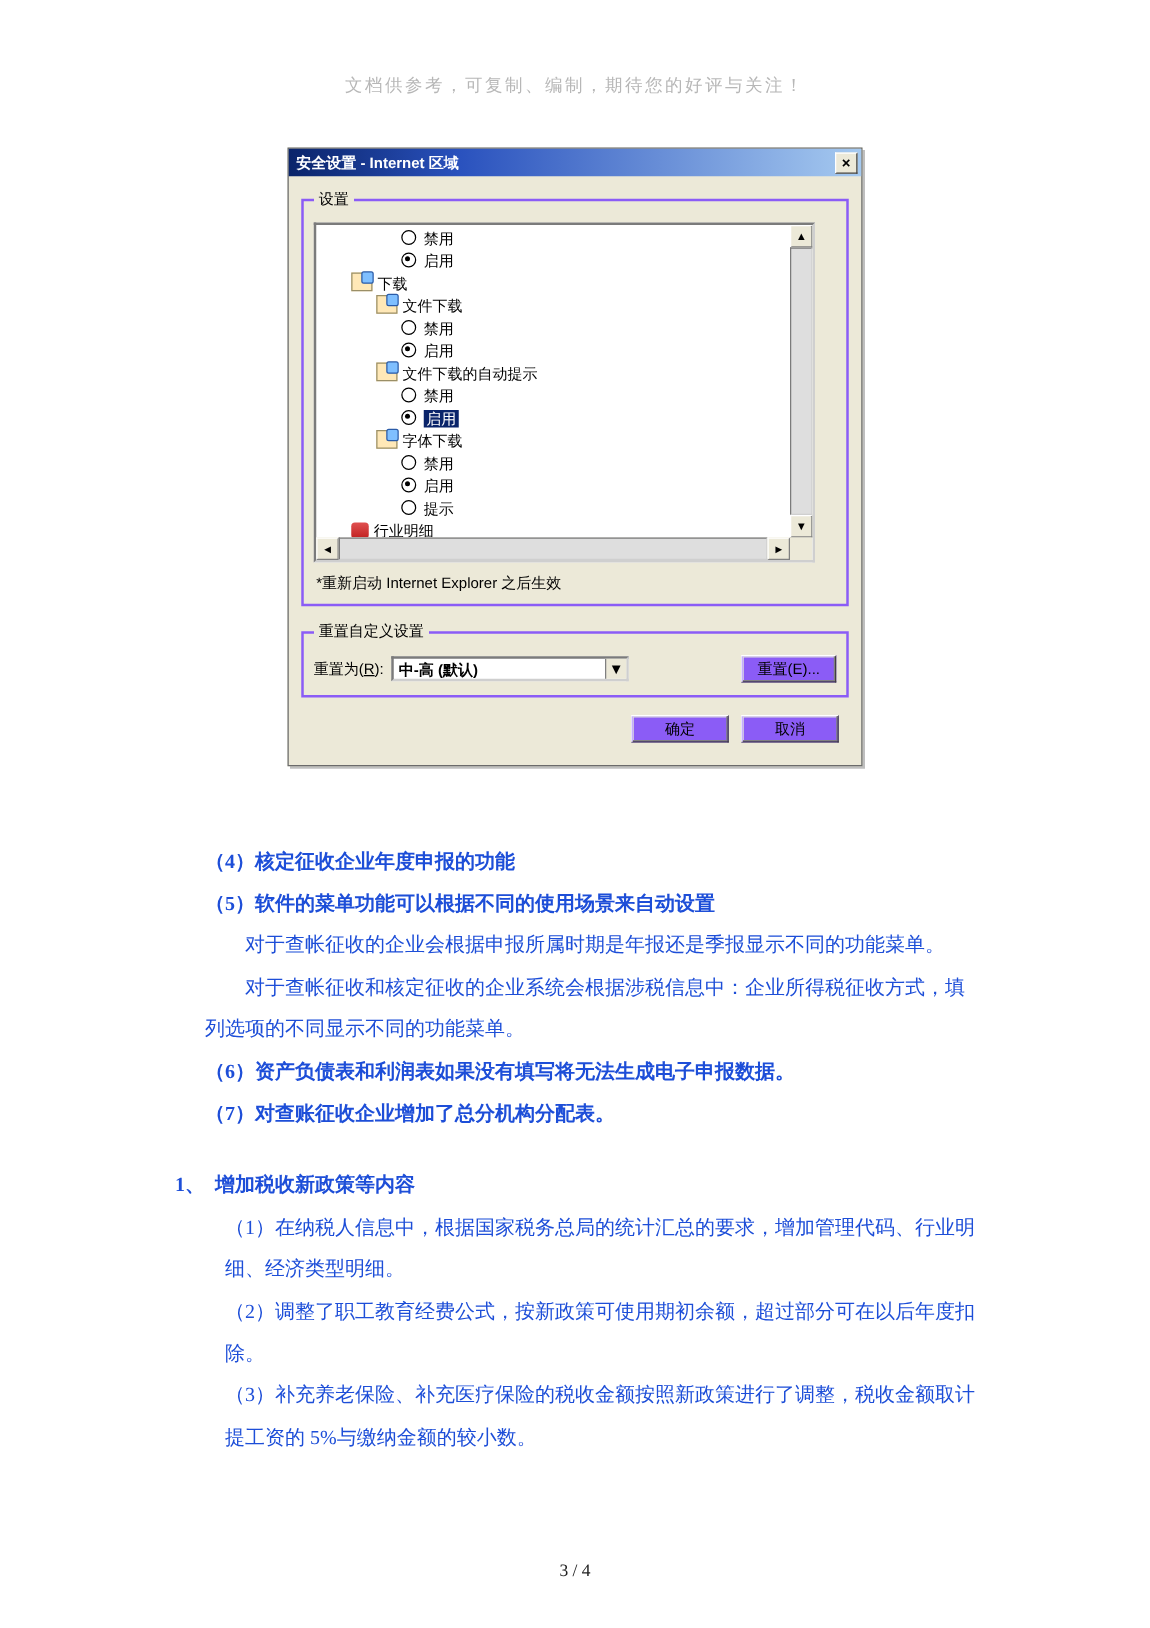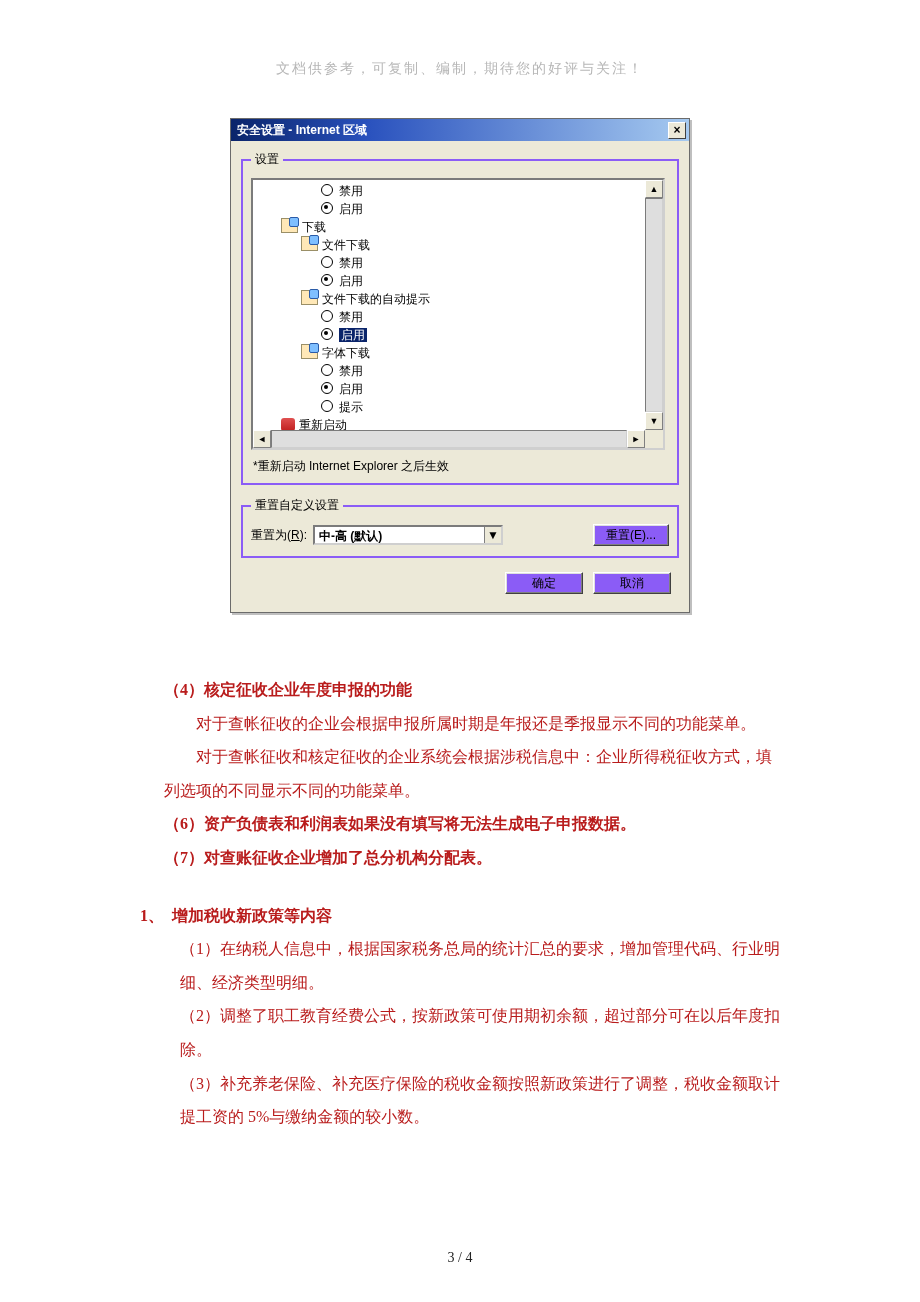--- a/index.html
+++ b/index.html
@@ -66,21 +66,21 @@
   fieldset.group > legend {
     padding: 0 4px;
   }
   
   .tree-outer {
     background: #fff;
     border: 2px inset #cfcfcf;
     position: relative;
     height: 268px;
     overflow: hidden;
-    margin: 4px 4px 6px 0;
+    margin: 4px 17px 6px 0;
     padding-left: 20px;
   }
   .tree-scroll {
     position: absolute;
     left: 0; top: 0;
     right: 18px;
     bottom: 18px;
     overflow: hidden;
     padding: 2px 0 0 28px;
     line-height: 18px;
@@ -162,21 +162,21 @@
     gap:10px;
     padding:14px 8px 0 0;
   }
 
   
   .doc {
     width: 640px;
     margin: 16px auto;
     font-size: 16px;
     line-height: 2.1;
-    color:#b91c1c;
+    color:#1d4ed8;
   }
   .doc .indent1 { padding-left: 1.5em; }
   .doc .indent2 { padding-left: 2.5em; }
   .doc .para-indent { text-indent: 2em; padding-left: 1.5em;}
   .doc .bold { font-weight: bold; }
   .doc .section-num { padding-right: .5em; }
   .page-footer {
     position: absolute;
     bottom: 36px;
     width: 100%;
@@ -208,21 +208,21 @@
           <div class="node lv2"><span class="cat-icon"></span><span>文件下载</span></div>
           <div class="node lv3"><span class="radio"></span><span>禁用</span></div>
           <div class="node lv3"><span class="radio on"></span><span>启用</span></div>
           <div class="node lv2"><span class="cat-icon"></span><span>文件下载的自动提示</span></div>
           <div class="node lv3"><span class="radio"></span><span>禁用</span></div>
           <div class="node lv3"><span class="radio on"></span><span class="sel">启用</span></div>
           <div class="node lv2"><span class="cat-icon"></span><span>字体下载</span></div>
           <div class="node lv3"><span class="radio"></span><span>禁用</span></div>
           <div class="node lv3"><span class="radio on"></span><span>启用</span></div>
           <div class="node lv3"><span class="radio"></span><span>提示</span></div>
-          <div class="node lv1"><span class="people-icon"></span><span>重新启动</span></div>
+          <div class="node lv1"><span class="people-icon"></span><span>行业明细</span></div>
 
         </div>
         <div class="vbar">
           <div class="sbtn">▲</div>
           <div class="strack"></div>
           <div class="sbtn">▼</div>
         </div>
         <div class="hbar">
           <div class="sbtn">◄</div>
           <div class="strack"></div>
@@ -249,20 +249,21 @@
     <div class="button-row">
       <button class="btn" style="min-width:78px">确定</button>
       <button class="btn" style="min-width:78px">取消</button>
     </div>
   </div>
 </div>
 
 <div class="doc">
   <div class="indent1 bold">（4）核定征收企业年度申报的功能</div>
 
+  <div class="indent1 bold">（5）软件的菜单功能可以根据不同的使用场景来自动设置</div>
   <div class="para-indent">对于查帐征收的企业会根据申报所属时期是年报还是季报显示不同的功能菜单。</div>
   <div class="para-indent">对于查帐征收和核定征收的企业系统会根据涉税信息中：企业所得税征收方式，填列选项的不同显示不同的功能菜单。</div>
 
   <div class="indent1 bold">（6）资产负债表和利润表如果没有填写将无法生成电子申报数据。</div>
   <div class="indent1 bold">（7）对查账征收企业增加了总分机构分配表。</div>
 
   <div style="height:24px"></div>
   <div class="bold"><span class="section-num">1、</span><span>增加税收新政策等内容</span></div>
   <div class="indent2">（1）在纳税人信息中，根据国家税务总局的统计汇总的要求，增加管理代码、行业明细、经济类型明细。</div>
   <div class="indent2">（2）调整了职工教育经费公式，按新政策可使用期初余额，超过部分可在以后年度扣除。</div>

